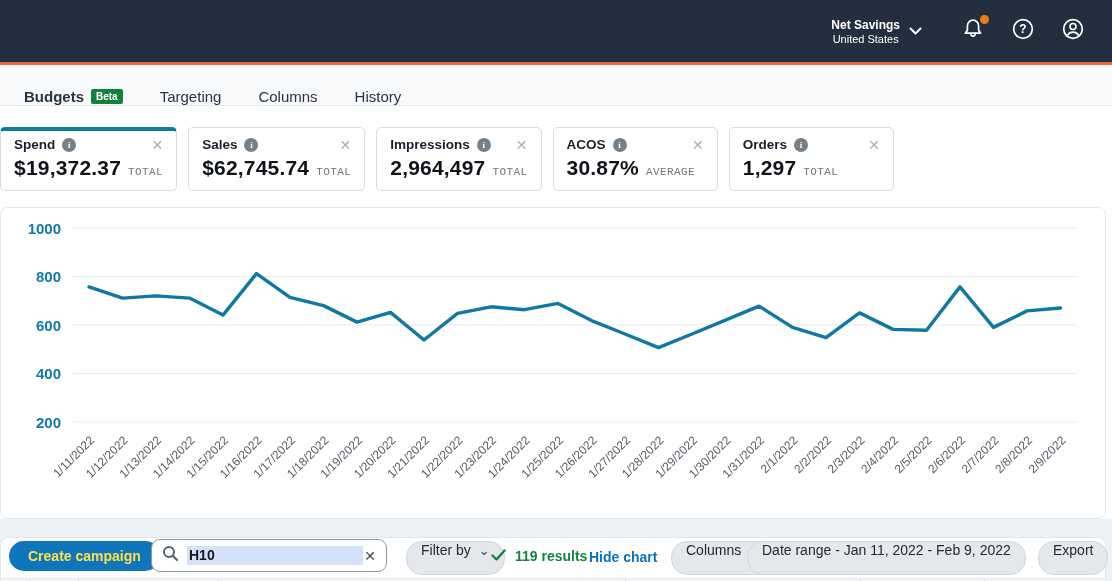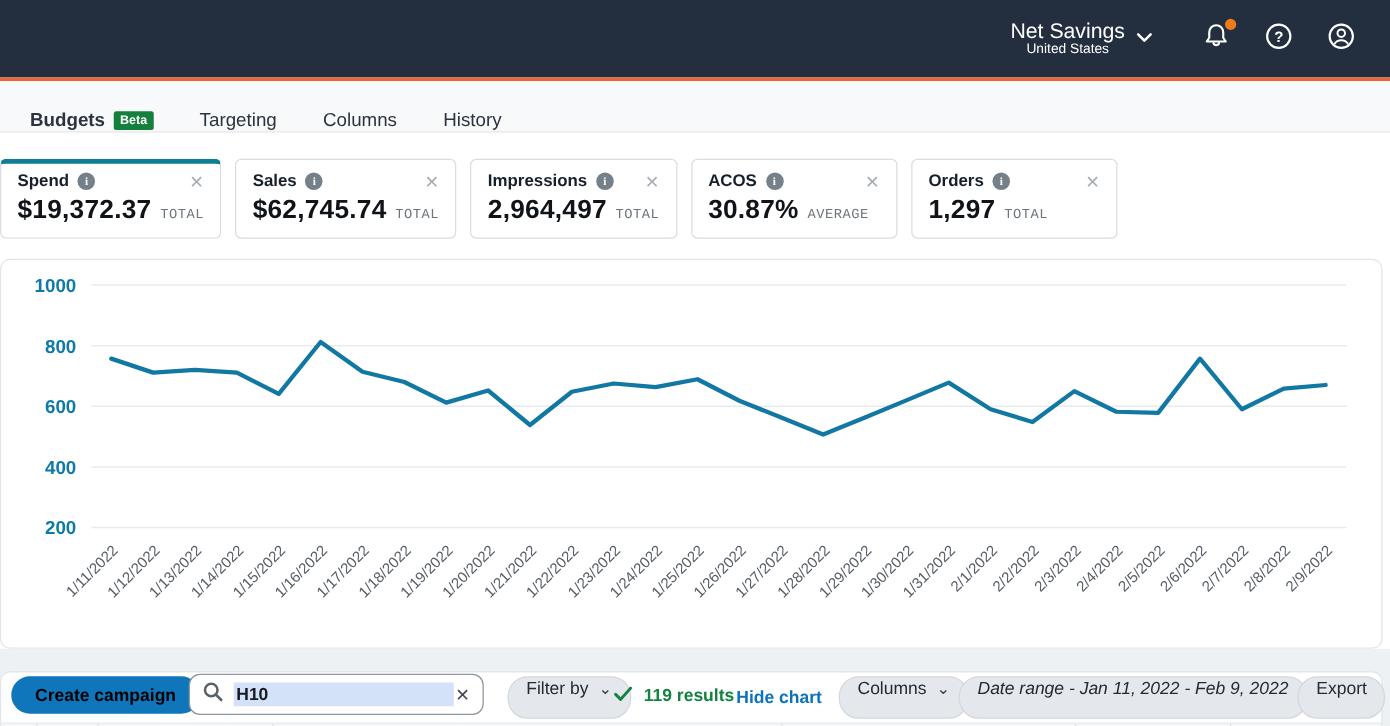--- a/index.html
+++ b/index.html
@@ -4,21 +4,21 @@
 <style>
   * { margin:0; padding:0; box-sizing:border-box; }
   html,body { width:1112px; height:581px; font-family:"Liberation Sans", sans-serif; background:#fff; overflow:hidden; }
   .stage { position:relative; width:1112px; height:581px; background:#fff; overflow:hidden; }
 
   
   .navbar { position:absolute; left:0; top:0; width:1112px; height:62px; background:#232f3e; display:flex; align-items:center; justify-content:flex-end; padding-right:14px; }
   .orange-bar { position:absolute; left:0; top:62px; width:1112px; height:3px; background:#ec663c; }
   .acct { display:flex; align-items:center; gap:9px; margin-right:26px; cursor:pointer; }
   .acct-text { text-align:center; color:#fff; }
-  .acct-name { font-size:17px; font-weight:400; line-height:16px; }
+  .acct-name { font-size:12px; font-weight:700; line-height:16px; }
   .acct-region { font-size:11px; line-height:13px; }
   .nav-icon { position:relative; width:26px; height:26px; display:flex; align-items:center; justify-content:center; margin:0 12px; cursor:pointer; }
   .bell-dot { position:absolute; right:-3px; top:-3px; width:9px; height:9px; border-radius:50%; background:#ee7b17; }
 
   
   .tabbar { position:absolute; left:0; top:65px; width:1112px; height:41px; background:#f8f9fa; border-bottom:1px solid #e5e8ea; display:flex; align-items:flex-end; padding-left:24px; gap:37px; }
   .tab { font-size:15px; color:#2b333f; font-weight:500; display:flex; align-items:center; gap:7px; cursor:pointer; }
   .tab.active { font-weight:700; }
   .beta-badge { background:#15803d; color:#fff; font-size:10px; font-weight:700; border-radius:2px; padding:1.5px 5px; line-height:12px; }
 
@@ -36,21 +36,21 @@
 
   
   .chart-card { position:absolute; left:0; top:207px; width:1106px; height:312px; background:#fff; border:1px solid #e2e5e9; border-radius:8px; overflow:hidden; }
   .ytick { font-size:15px; font-weight:700; fill:#0e7aa8; font-family:"Liberation Sans", sans-serif; }
   .xtick { font-size:12px; fill:#565d66; font-family:"Liberation Sans", sans-serif; }
 
   
   .bottom-band { position:absolute; left:0; top:519px; width:1112px; height:62px; background:#eef1f3; }
   .toolbar-card { position:absolute; left:0; top:537px; width:1106px; height:44px; background:#fff; border:1px solid #e2e5e9; border-radius:8px 8px 0 0; }
   .toolbar { position:absolute; left:0; top:0; width:100%; height:40px; display:flex; align-items:center; }
-  .btn-primary { position:absolute; left:8px; top:3px; height:30px; border-radius:16px; background:#0f76bb; color:#000000; font-size:14px; font-weight:700; border:none; padding:0 19px; font-family:"Liberation Sans", sans-serif; cursor:pointer; }
+  .btn-primary { position:absolute; left:8px; top:3px; height:30px; border-radius:16px; background:#0f76bb; color:#fde047; font-size:14px; font-weight:700; border:none; padding:0 19px; font-family:"Liberation Sans", sans-serif; cursor:pointer; }
   .search-box { position:absolute; left:150px; top:1px; width:236px; height:33px; border:1.5px solid #8d959d; border-radius:9px; background:#fff; display:flex; align-items:center; padding:0 10px; cursor:text; }
   .search-sel { margin-left:8px; width:176px; height:19px; background:#d3e2f8; font-size:14px; font-weight:600; color:#16191f; line-height:19px; padding-left:2px; }
   .search-clear { margin-left:auto; color:#42474d; font-size:14px; cursor:pointer; }
   .pill { position:absolute; top:3px; height:30px; border-radius:16px; background:#e4e8ed; border:1px solid #d2d8de; color:#232a31; font-size:14px; display:flex; align-items:flex-end; padding:16px 14px; gap:8px; cursor:pointer; white-space:nowrap; }
   .chev { font-size:13px; color:#3c434b; line-height:10px; transform:translateY(-2px); }
   .results { position:absolute; left:490px; top:10px; display:flex; align-items:center; gap:9px; color:#148342; font-size:14px; font-weight:700; }
   .link { position:absolute; left:588px; top:11px; color:#0c72bd; font-size:14px; font-weight:700; cursor:pointer; }
 
   
   .table-strip { position:absolute; left:0; top:40px; width:100%; height:4px; background:#f4f6f7; border-top:1px solid #e7eaee; }
@@ -252,21 +252,21 @@
         <span>119 results</span>
       </div>
 
       <span class="link">Hide chart</span>
 
       <div class="pill" style="left:670px;">
         <span>Columns</span>
         <span class="chev">⌄</span>
       </div>
 
-      <div class="pill" style="left:766px;font-style:italic;">
+      <div class="pill" style="left:746px;">
         <span>Date range - Jan 11, 2022 - Feb 9, 2022</span>
       </div>
 
       <div class="pill" style="left:1037px;">
         <span>Export</span>
       </div>
     </div>
 
     <div class="table-strip">
       <div class="col-div" style="left:28px;"></div>

